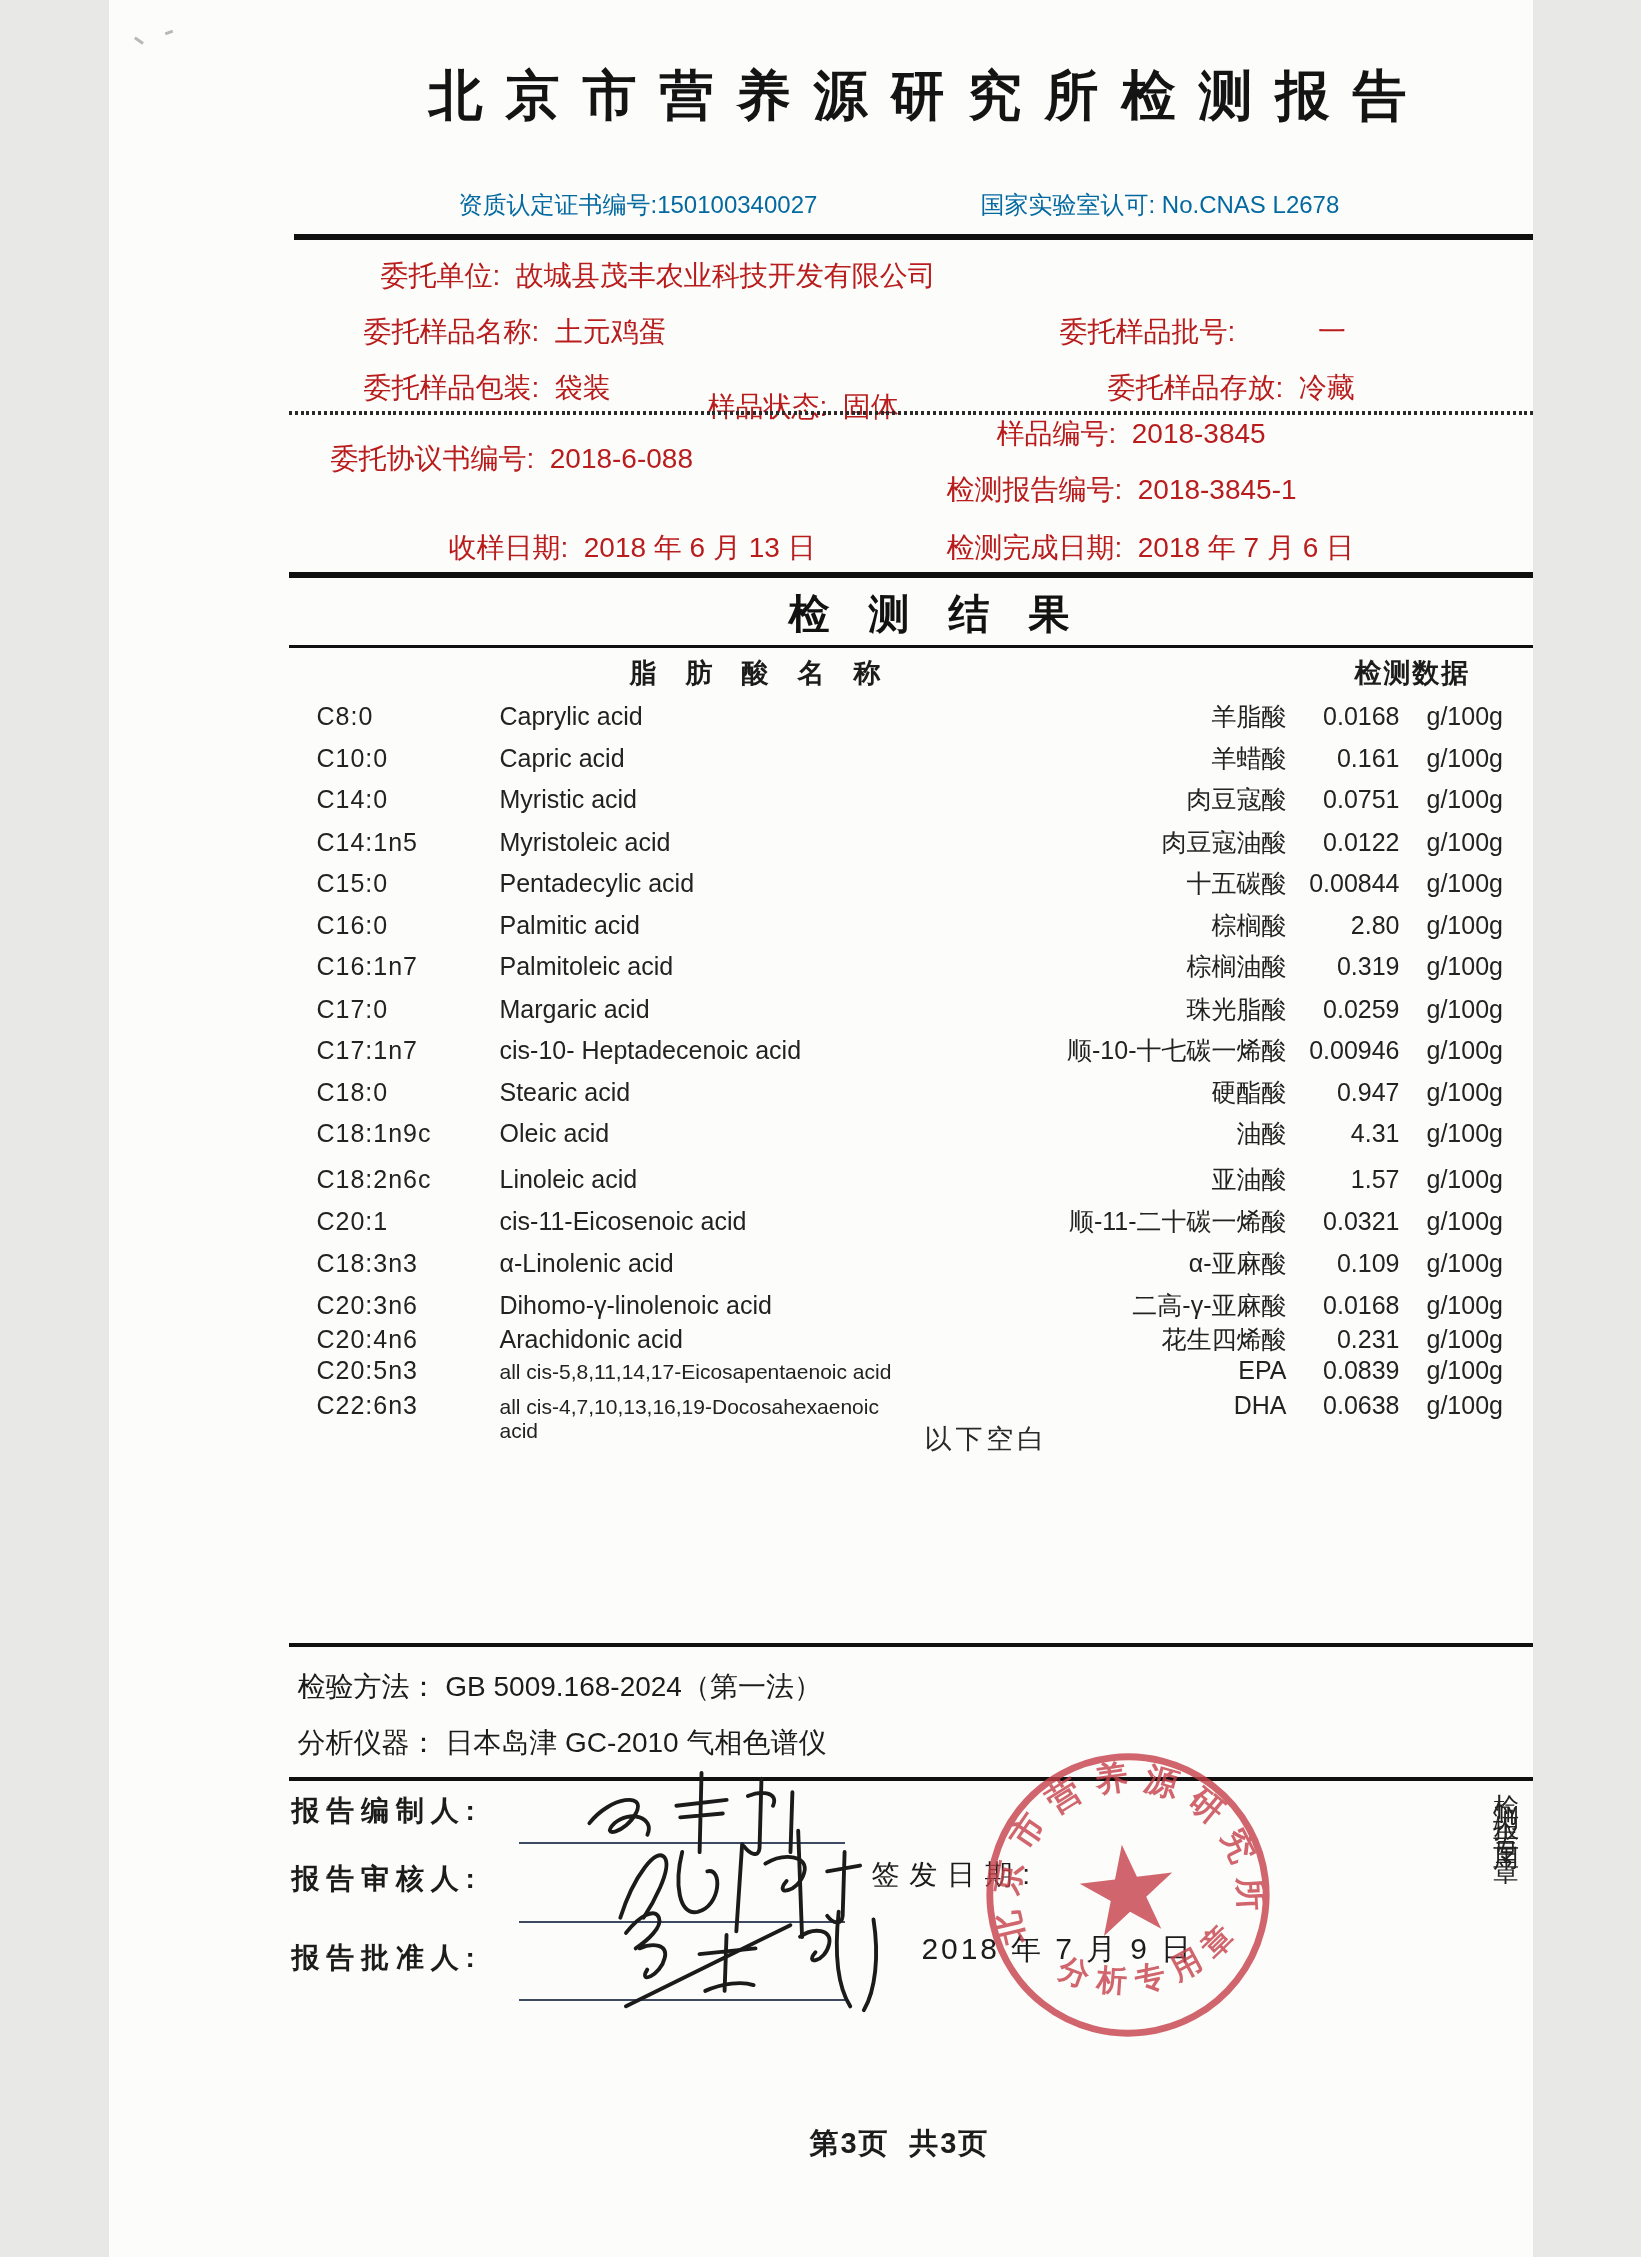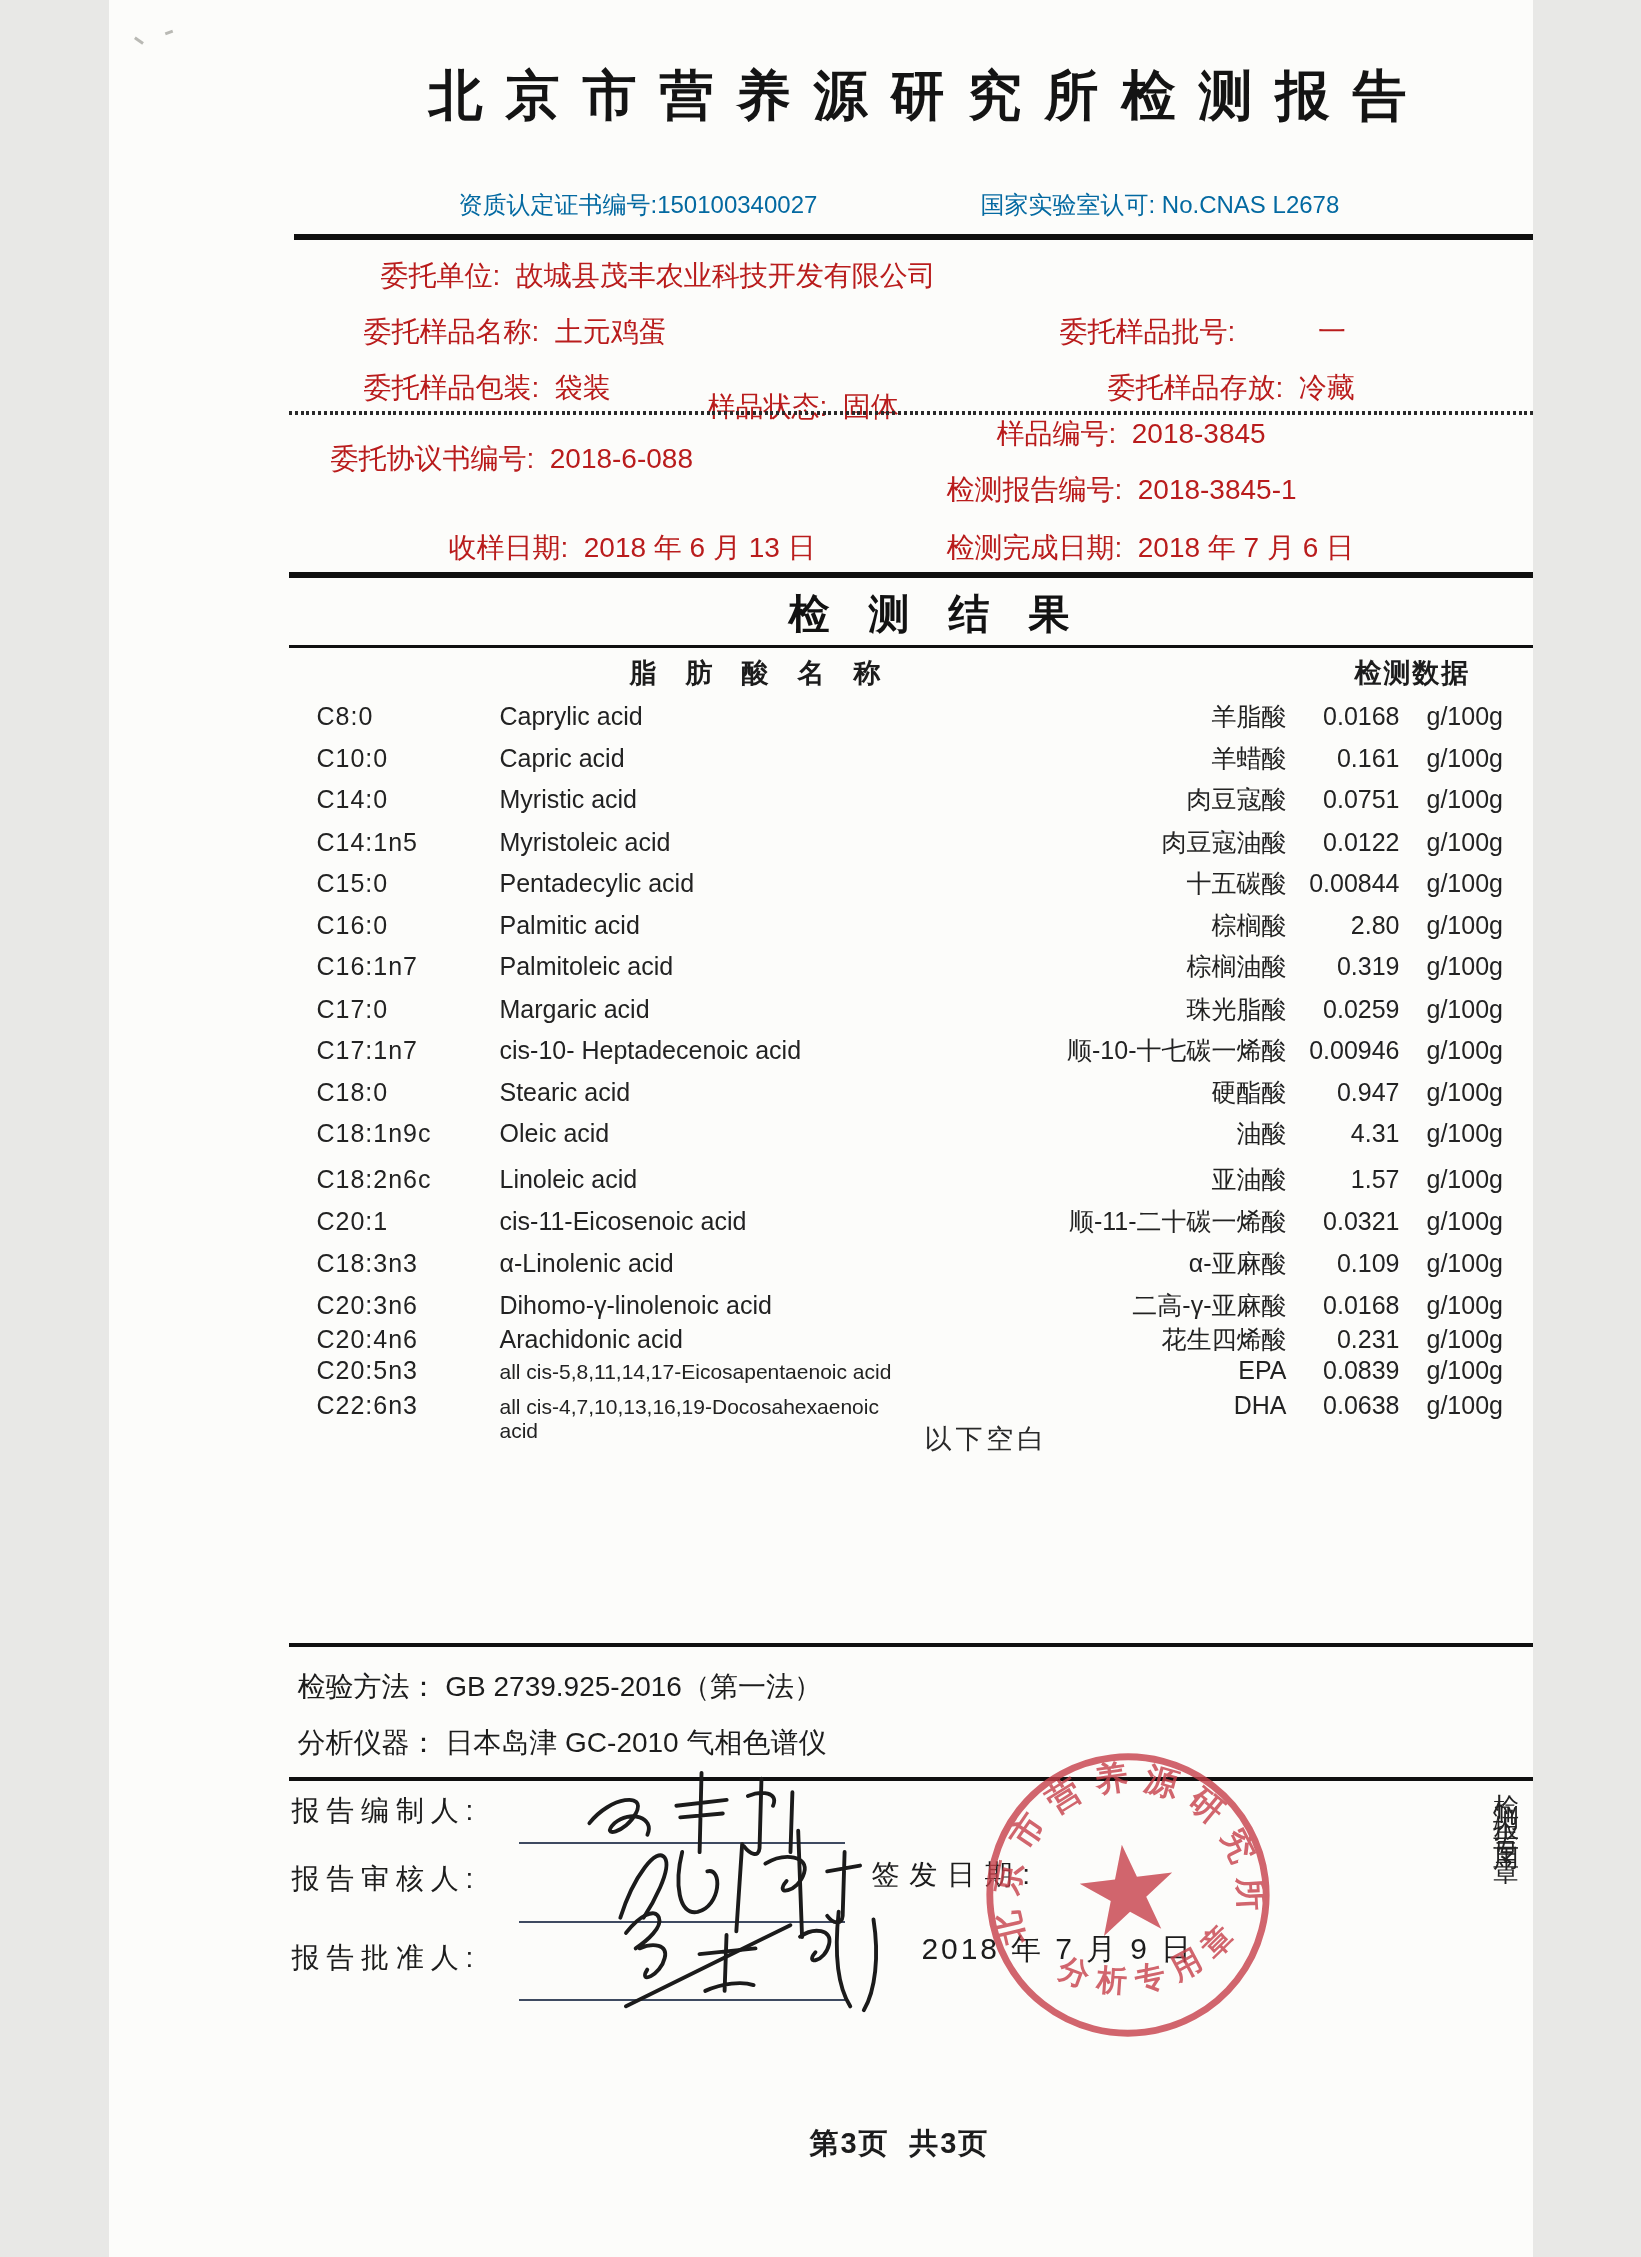--- a/index.html
+++ b/index.html
@@ -39,21 +39,21 @@
   .trow .c-code{text-align:left;letter-spacing:1px;}
   .trow .c-en{text-align:left;}
   .trow .c-cn{text-align:right;}
   .trow .c-val{text-align:right;font-variant-numeric:tabular-nums;}
   .trow .c-unit{text-align:left;padding-left:27px;}
   .trow.small-en .c-en{font-size:21px;}
   .end-note{font-size:27px;color:#2a2a2a;letter-spacing:3.9px;white-space:nowrap;}
   
   .method-text{font-size:28px;font-weight:500;white-space:nowrap;}
   
-  .sig-label{font-size:28px;font-weight:400;letter-spacing:6.8px;white-space:nowrap;}
+  .sig-label{font-size:28px;font-weight:700;letter-spacing:6.8px;white-space:nowrap;}
   .sig-line{position:absolute;height:1.9px;background:#3e4a61;}
   .issue-label{font-size:28px;font-weight:500;letter-spacing:9.7px;white-space:nowrap;}
   .issue-date{font-size:30px;font-weight:500;letter-spacing:2.9px;white-space:nowrap;}
   .side-vertical{
     writing-mode:vertical-rl;font-size:26px;letter-spacing:10.6px;
     color:#222;font-weight:500;
   }
   .footer-page{font-size:29px;font-weight:600;letter-spacing:1.9px;white-space:pre;}
   .page-edge{position:absolute;top:0;bottom:0;width:1.9px;background:rgba(0,0,0,0.07);}
   .speck{position:absolute;background:#b9b9b4;}
@@ -262,21 +262,21 @@
         <span class="c-val">0.0638</span>
         <span class="c-unit">g/100g</span>
       </div>
     </div>
 
   <div class="abs end-note" style="left:816px;top:1421px;">以下空白</div>
 
   <div class="abs rule rule-thin" style="left:180px;top:1643px;width:1309px;height:3.9px;"></div>
   <div class="abs method-text" style="left:189px;top:1668px;">
     <span>检验方法：</span>
-    <span>GB 2739.925-2016（第一法）</span>
+    <span>GB 5009.168-2024（第一法）</span>
   </div>
   <div class="abs method-text" style="left:189px;top:1724px;">
     <span>分析仪器：</span>
     <span>日本岛津 GC-2010 气相色谱仪</span>
   </div>
   <div class="abs rule rule-thin" style="left:180px;top:1777px;width:1309px;height:3.9px;"></div>
 
   <div class="abs sig-label" style="left:183px;top:1792px;">报告编制人:</div>
   <div class="sig-line" style="left:410px;top:1842px;width:326px;"></div>
 

